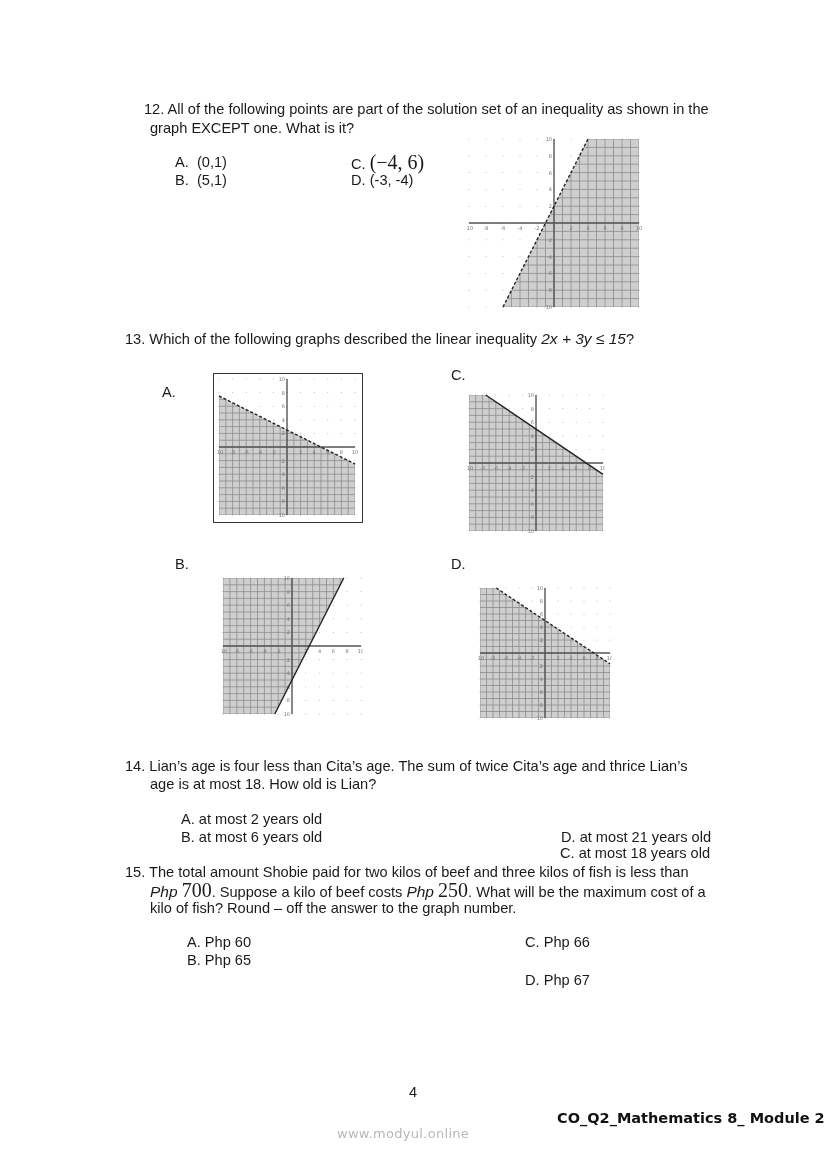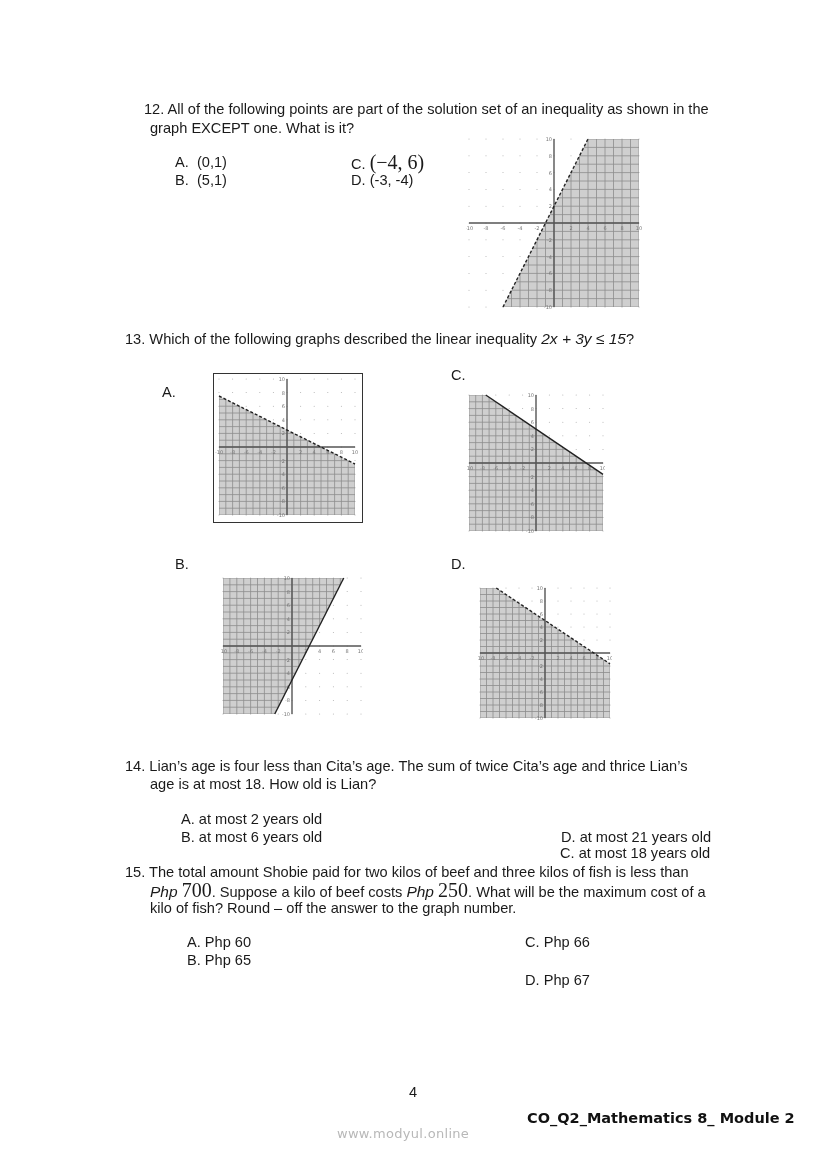--- a/index.html
+++ b/index.html
@@ -6,21 +6,21 @@
   body { width: 826px; height: 1168px; position: relative; overflow: hidden;
          font-family: "Liberation Sans", sans-serif; color: #1a1a1a; font-size: 14.6px; }
   .abs { position: absolute; }
   .txt { white-space: nowrap; line-height: 18px; }
   .math { font-family: "Liberation Serif", serif; font-size: 20px; }
   .mathi { font-family: Liberation Sans, sans-serif; font-style: italic; font-size: 15.5px; }
   .graph { position: absolute; }
   .graph svg { display: block; }
   .tick { font-family: "DejaVu Sans", sans-serif; font-size: 5px; fill: #777; }
   .framed { border: 1.5px solid #333; box-sizing: border-box; background: #fff; }
-  .footer-code { font-family: "DejaVu Sans", sans-serif; font-weight: bold; font-size: 14.5px; color: #111; }
+  .footer-code { font-family: "DejaVu Sans", sans-serif; font-weight: bold; font-size: 14.5px; color: #111; margin-left: 30px; }
   .watermark { font-family: "DejaVu Sans", sans-serif; font-size: 13px; color: #b8b8b8; letter-spacing: 0.3px; text-align: right; }
 </style>
 </head>
 <body>
 
 <div class="abs txt" style="left:125px; top:100px;margin-left:19px;">
   <span>12.</span>
   <span>All of the following points are part of the solution set of an inequality as shown in the</span>
 </div>
 <div class="abs txt" style="left:150px; top:119px;">graph EXCEPT one. What is it?</div>

